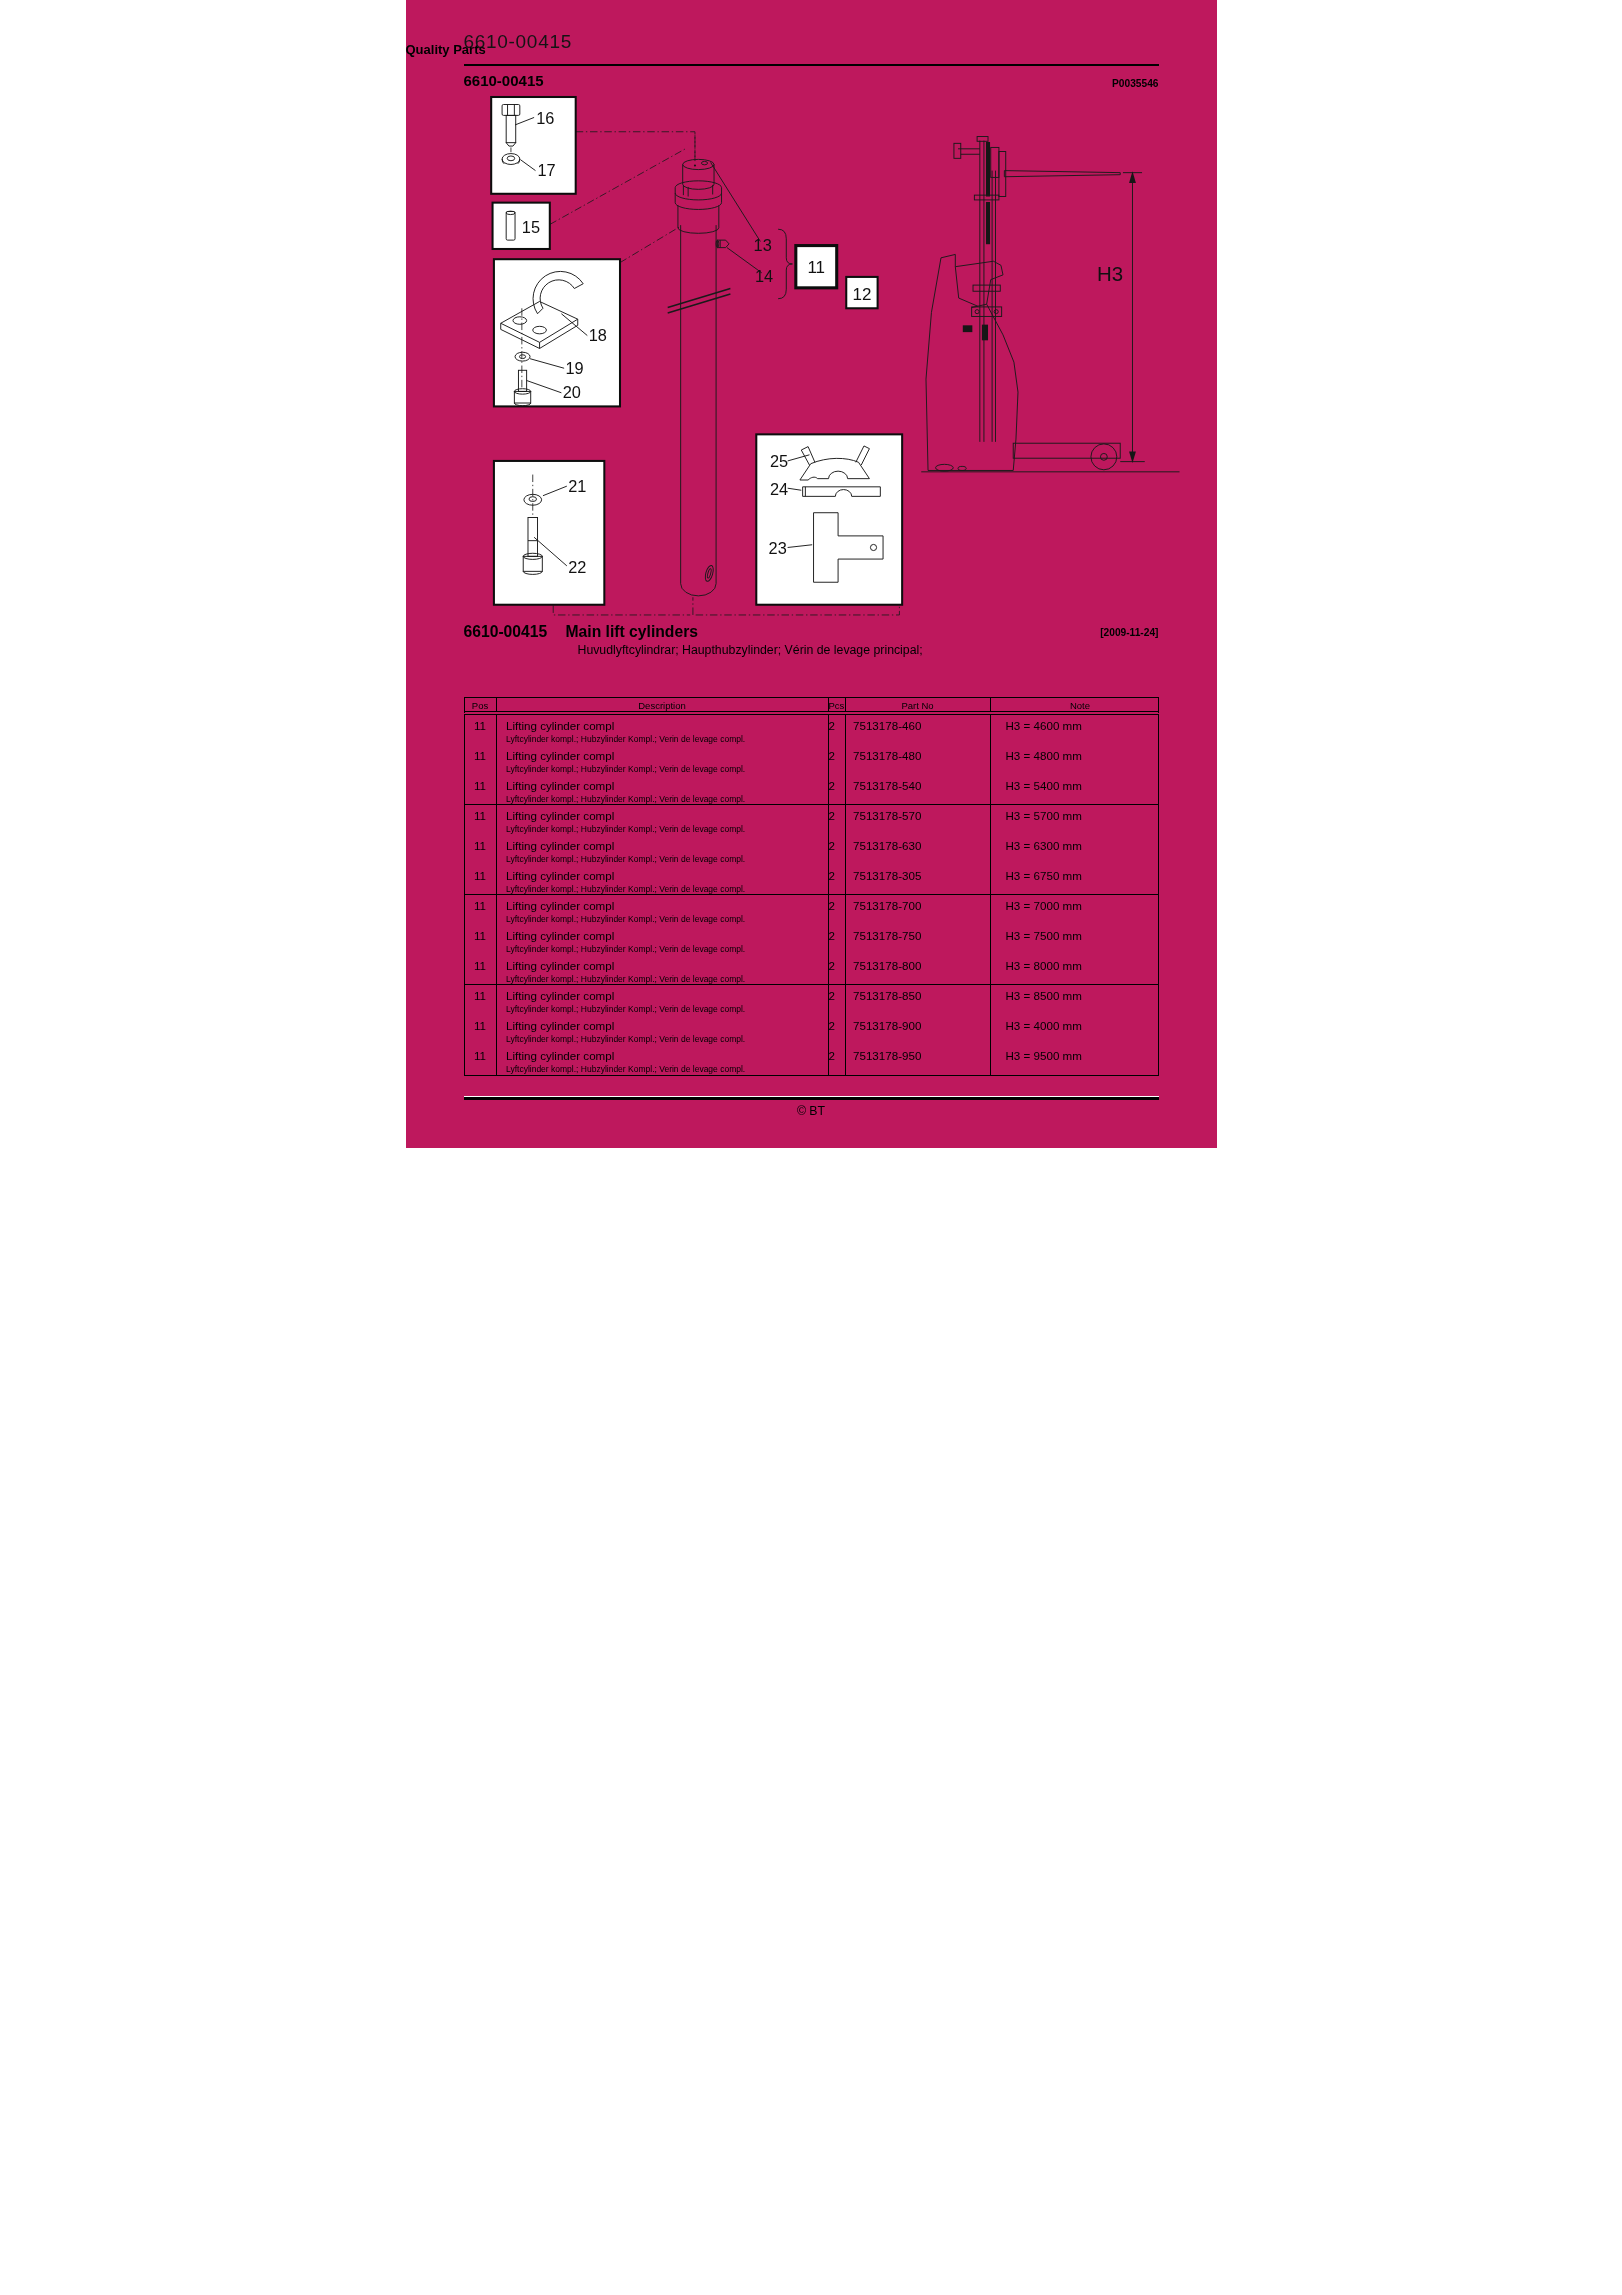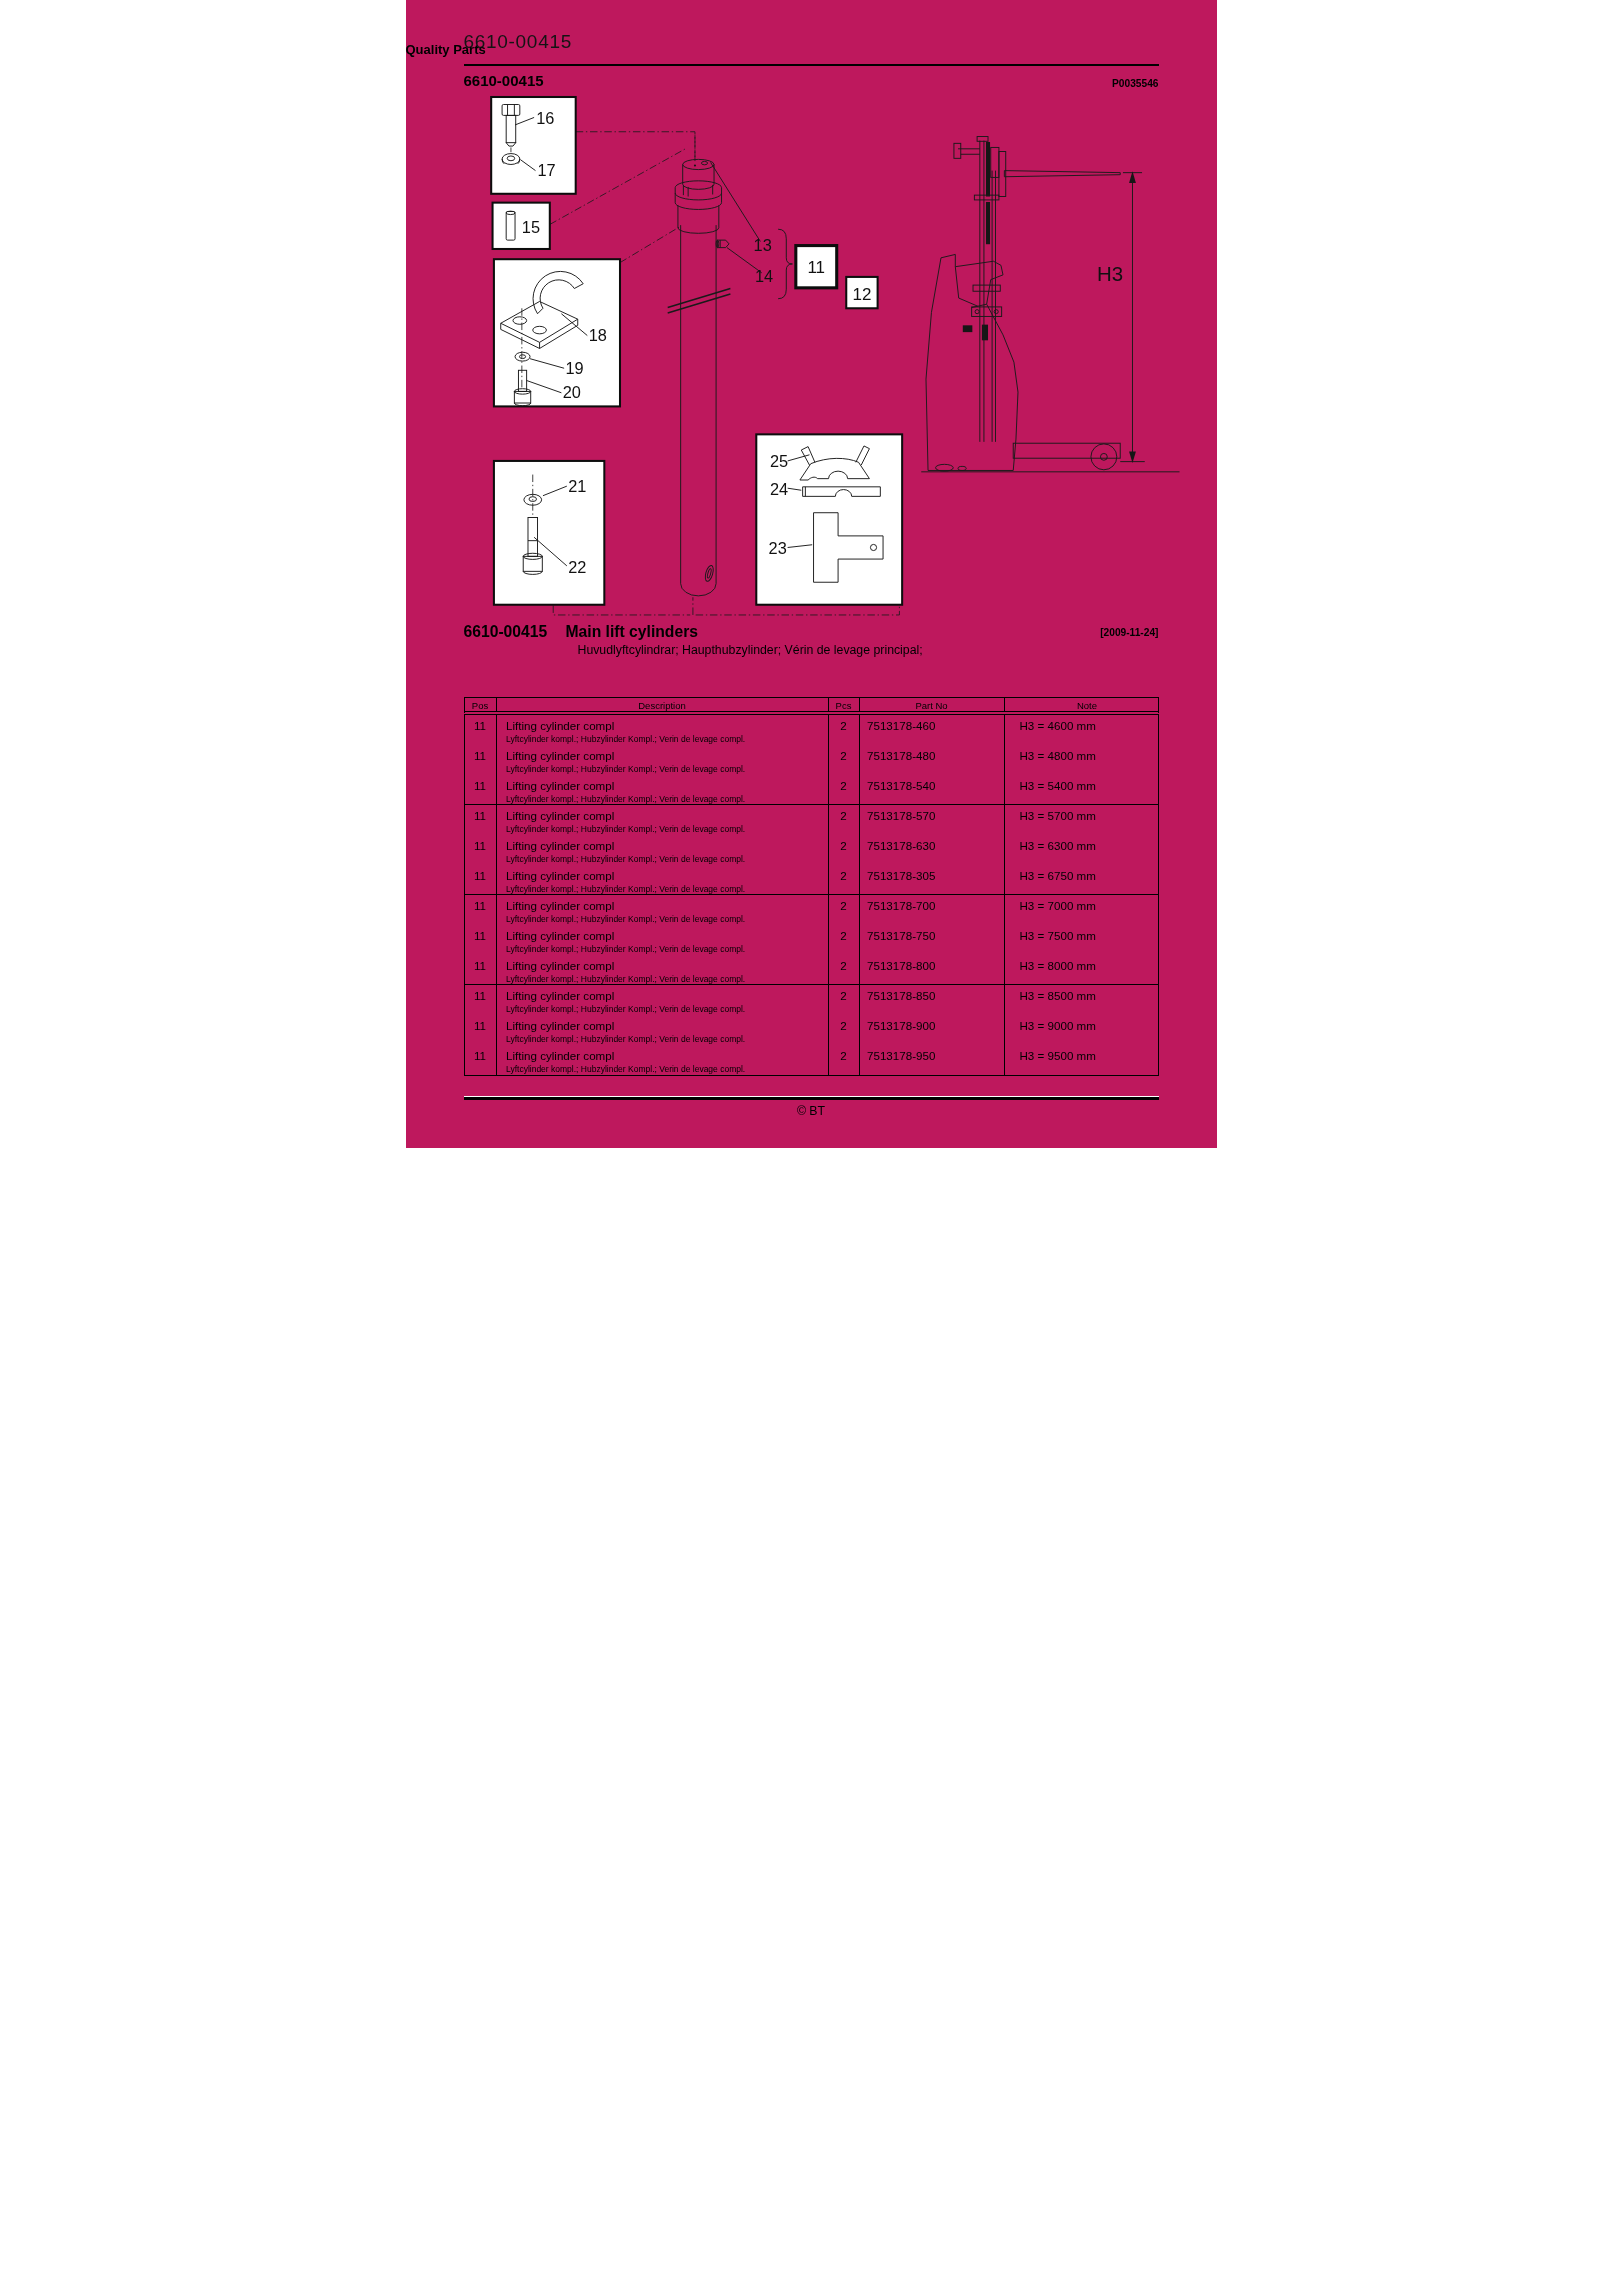--- a/index.html
+++ b/index.html
@@ -52,21 +52,21 @@
   .parts-table{left:58px;top:697px;width:695px;box-sizing:border-box;}
   .t-head{display:flex;height:18.4px;border:1px solid #000;border-bottom:4.8px double #000;box-sizing:border-box;}
   .t-head .c{font-size:9.5px;font-weight:400;line-height:16.4px;}
   .t-body{border:1px solid #000;border-top:none;box-sizing:border-box;}
   .t-row{display:flex;height:30px;box-sizing:border-box;}
   .t-row.group-end{border-bottom:1.7px solid #000;}
   .c{box-sizing:border-box;border-right:1px solid #000;}
   .c:last-child{border-right:none;}
   .c.pos{width:32px;text-align:center;}
   .c.desc{width:332px;padding-left:9.5px;}
-  .c.pcs{width:31px;text-align:center;}
+  .c.pcs{width:17px;}
   .c.part{width:145px;padding-left:7.5px;}
   .c.note{flex:1;padding-left:15px;}
   .t-row .pos,.t-row .pcs,.t-row .part,.t-row .note{font-size:11.6px;padding-top:4.1px;}
   .t-row .pos{padding-top:4.1px;}
   .d-main{font-size:11.6px;line-height:14.3px;padding-top:3.4px;}
   .d-sub{font-size:8.5px;line-height:10.2px;padding-top:1.4px;}
   
   .footer-rule{left:58px;top:1096px;width:695px;height:3.4px;background:#000;border-top:0.7px solid #fff;}
   .footer-mark{left:0;right:0;top:1104px;text-align:center;font-size:12.3px;}
 </style>
@@ -386,21 +386,21 @@
           <div class="c note">H3 = 8500 mm</div>
         </div>
         <div class="t-row">
           <div class="c pos">11</div>
           <div class="c desc">
             <div class="d-main">Lifting cylinder compl</div>
             <div class="d-sub">Lyftcylinder kompl.; Hubzylinder Kompl.; Verin de levage compl.</div>
           </div>
           <div class="c pcs">2</div>
           <div class="c part">7513178-900</div>
-          <div class="c note">H3 = 9000 mm</div>
+          <div class="c note">H3 = 4000 mm</div>
         </div>
         <div class="t-row">
           <div class="c pos">11</div>
           <div class="c desc">
             <div class="d-main">Lifting cylinder compl</div>
             <div class="d-sub">Lyftcylinder kompl.; Hubzylinder Kompl.; Verin de levage compl.</div>
           </div>
           <div class="c pcs">2</div>
           <div class="c part">7513178-950</div>
           <div class="c note">H3 = 9500 mm</div>

